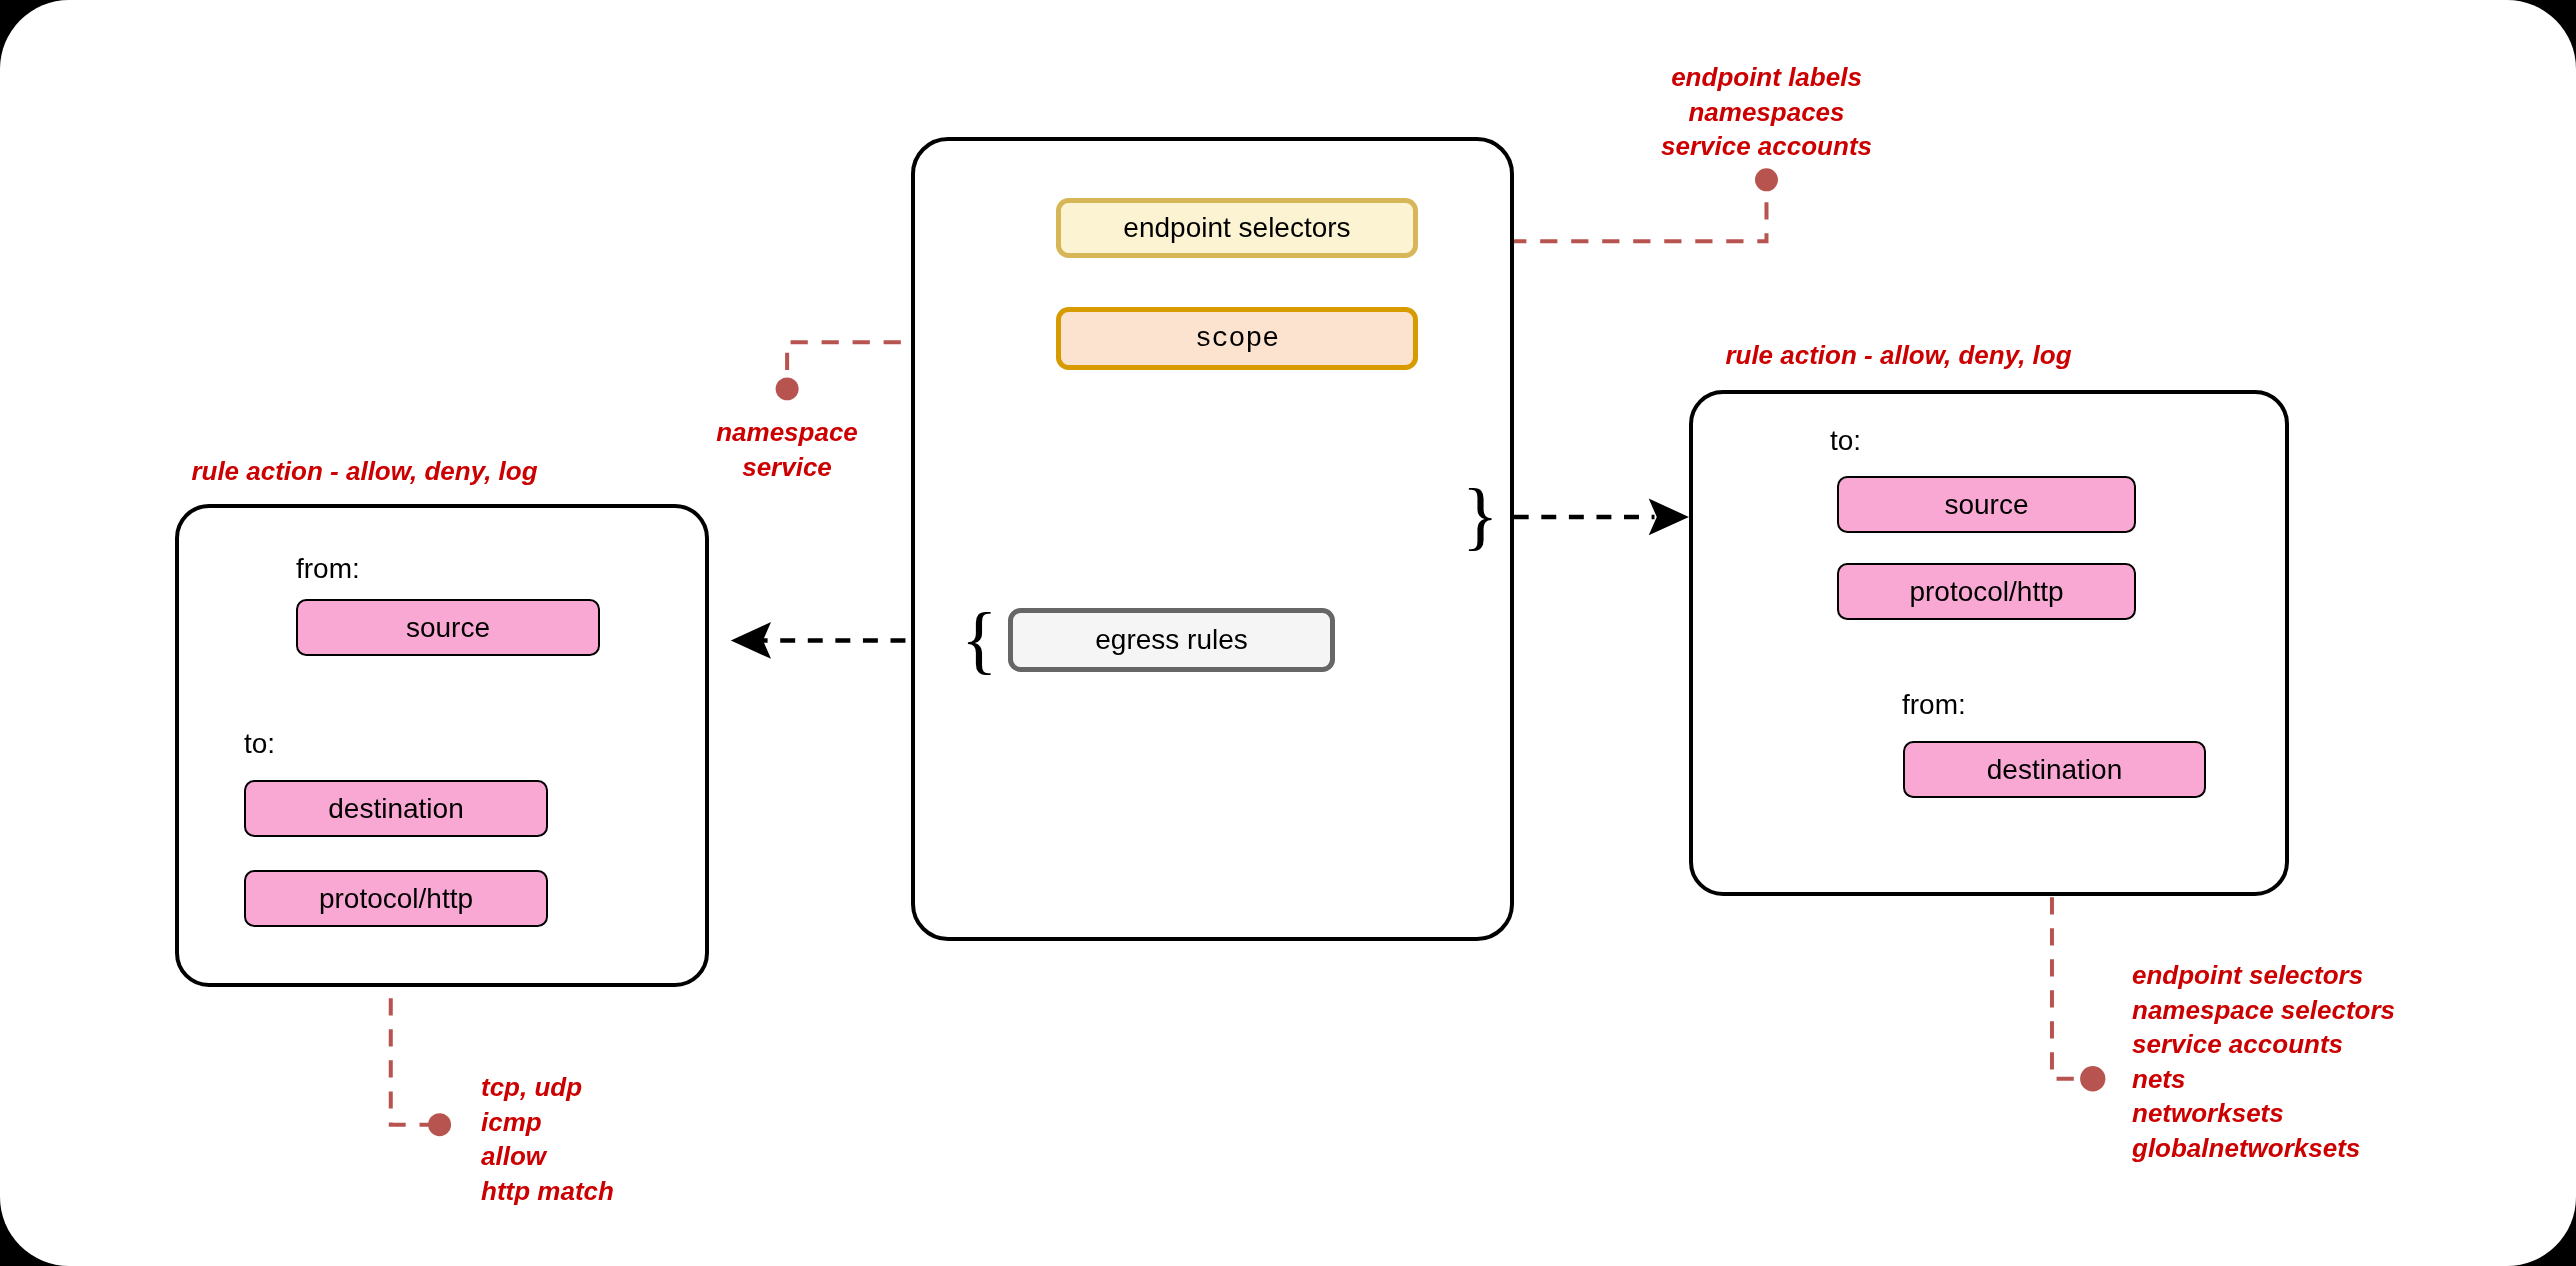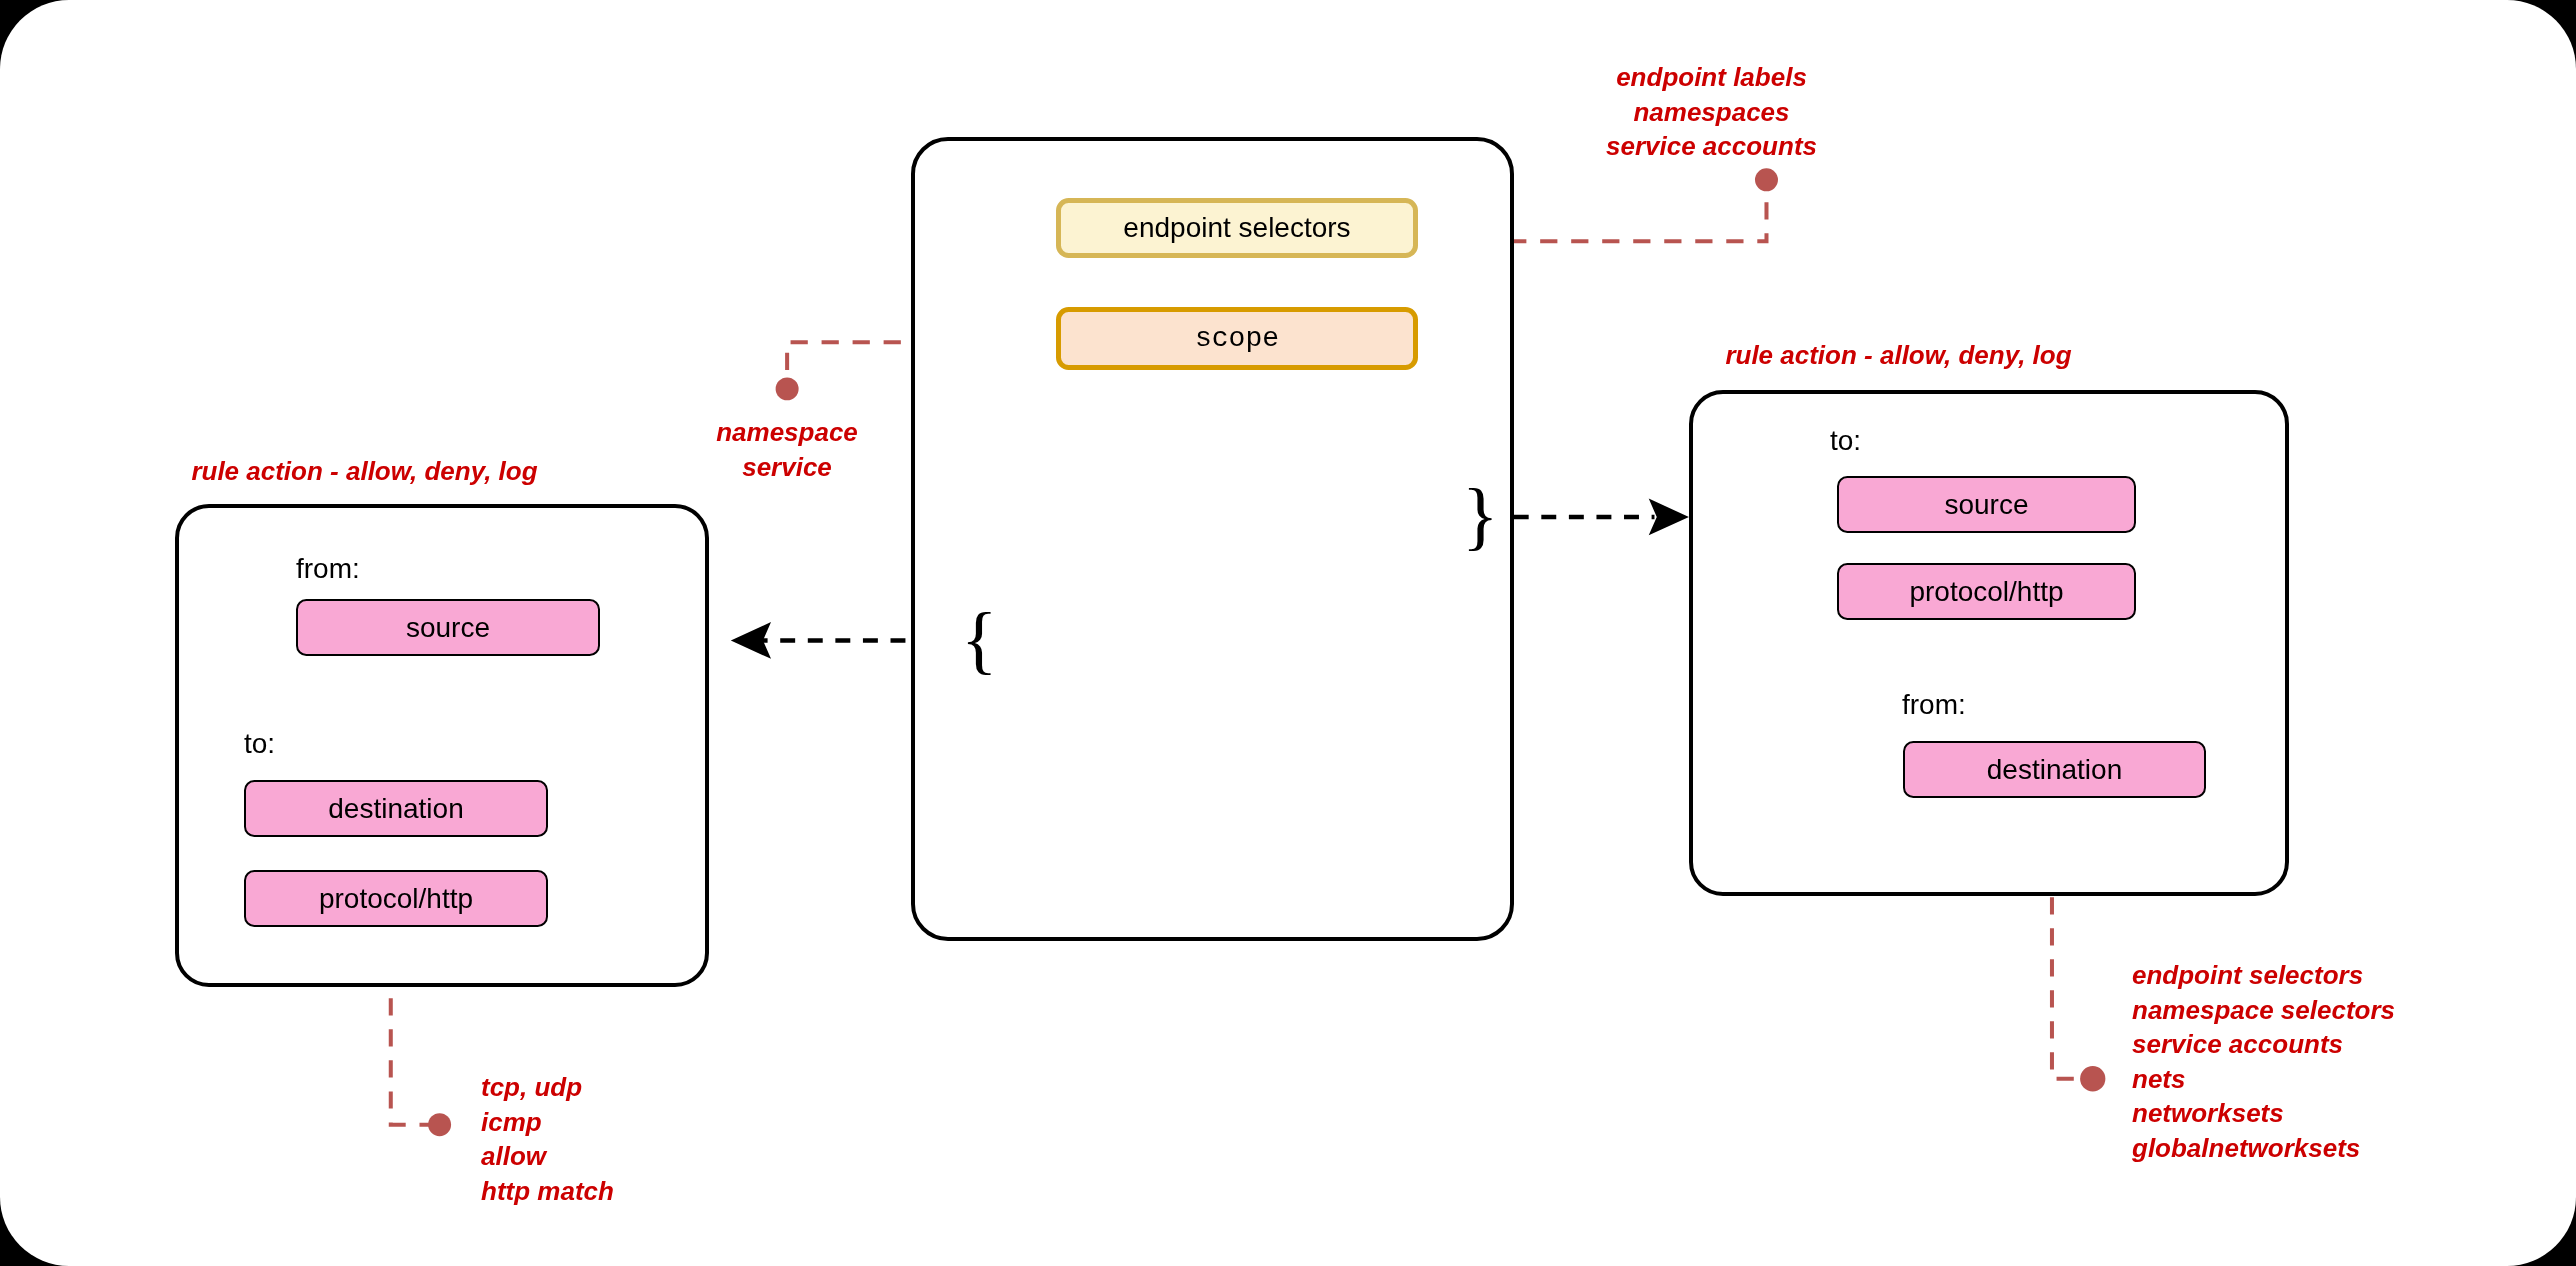--- a/index.html
+++ b/index.html
@@ -99,20 +99,23 @@
 
   <div class="box box-orange" style="left:1056px; top:307px; width:362px; height:63px;font-family:Liberation Mono, monospace;">
     <span>scope</span>
   </div>
 
 
   <div class="brace" style="left:1462px; top:477px;">
     <span>}</span>
   </div>
 
+  <div class="box box-gray" style="left:1008px; top:608px; width:327px; height:64px;">
+    <span>egress rules</span>
+  </div>
 
   <div class="brace" style="left:961px; top:601px;">
     <span>{</span>
   </div>
 
   <div class="anno anno-center" style="left:175px; top:454px; width:379px;">rule action - allow, deny, log</div>
 
   <div class="panel" style="left:175px; top:504px; width:534px; height:483px;">
   </div>
 
@@ -146,21 +149,21 @@
   <div class="box box-plain" style="left:1837px; top:563px; width:299px; height:57px;">
     <span>protocol/http</span>
   </div>
 
   <div class="flabel" style="left:1902px; top:689px;">from:</div>
 
   <div class="box box-plain" style="left:1903px; top:741px; width:303px; height:57px;">
     <span>destination</span>
   </div>
 
-  <div class="anno anno-center" style="left:1542px; top:60px; width:339px;">endpoint labels
+  <div class="anno anno-center" style="left:1597px; top:60px; width:339px;">endpoint labels
 namespaces
 service accounts</div>
 
   <div class="anno anno-center" style="left:675px; top:415px; width:224px;">namespace
 service</div>
 
   <div class="anno anno-left" style="left:481px; top:1070px; width:299px;">tcp, udp
 icmp
 allow
 http match</div>

